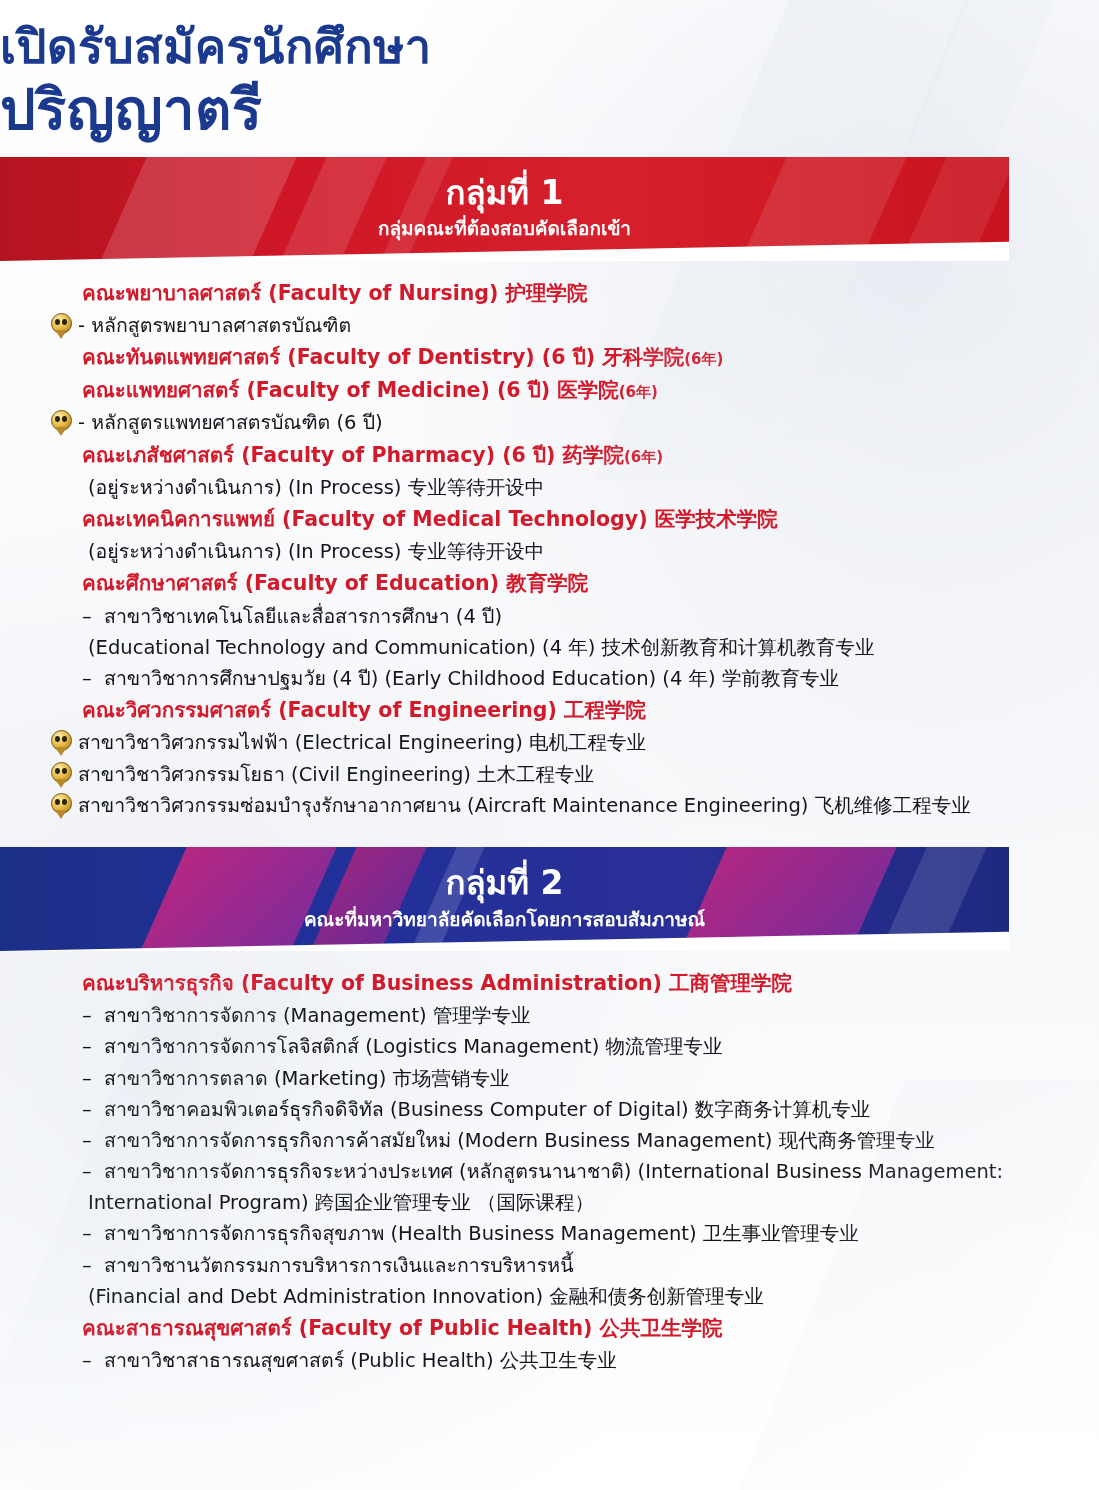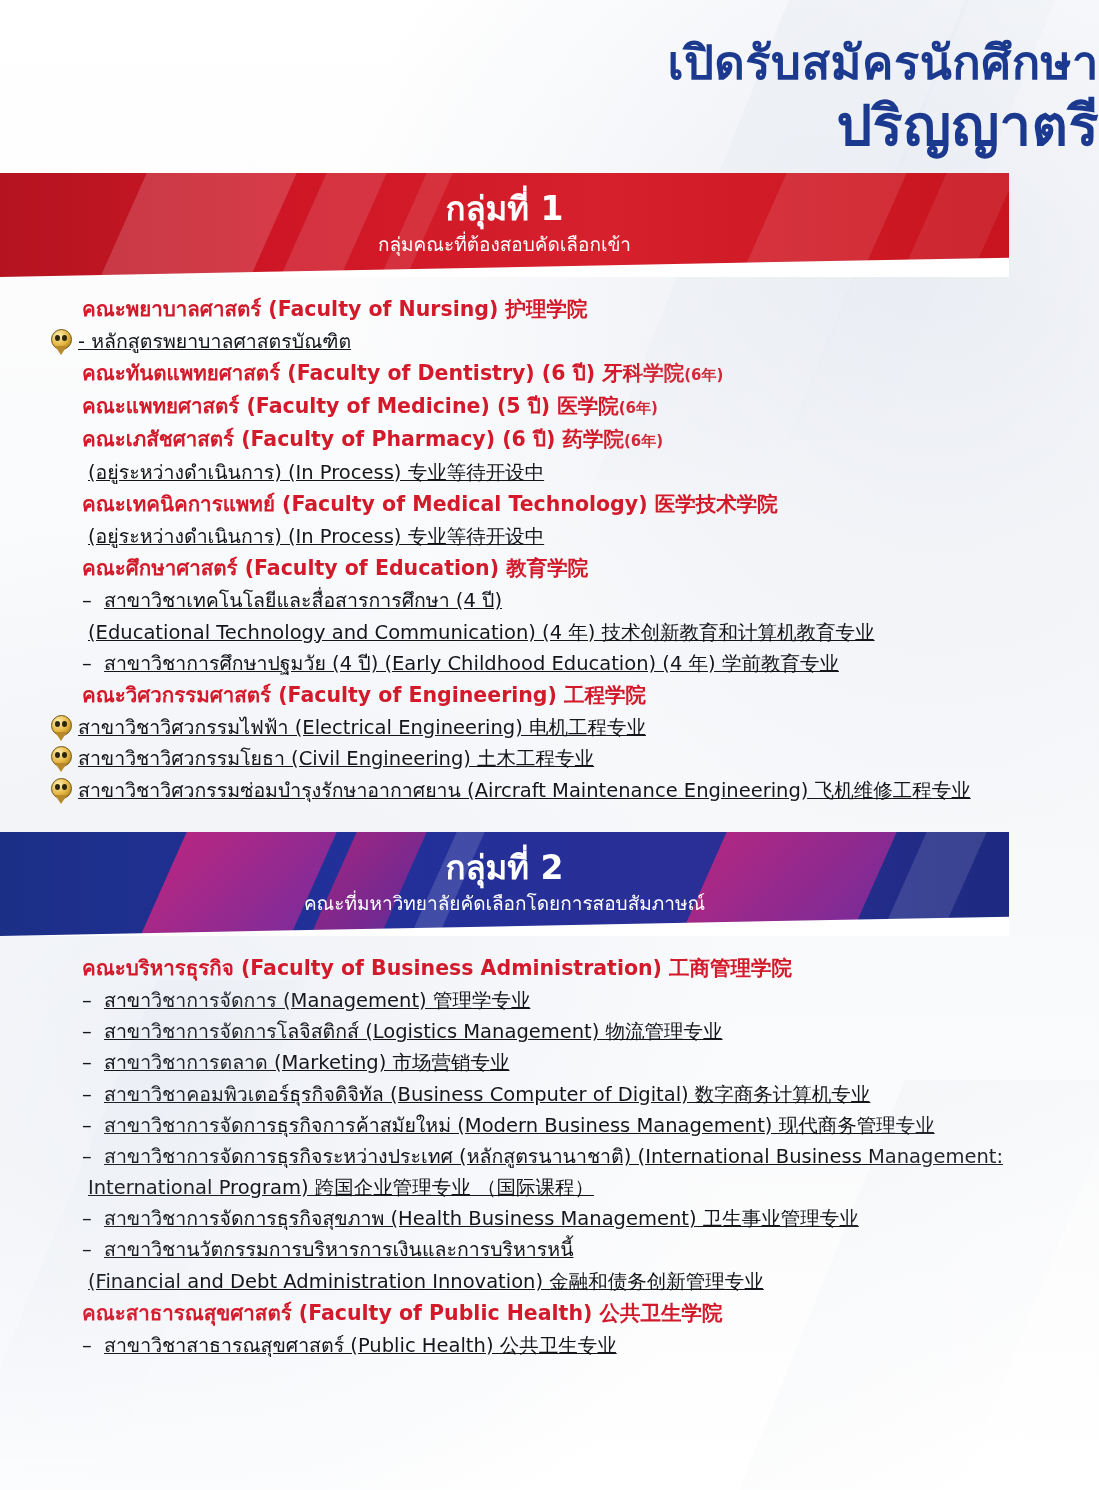--- a/index.html
+++ b/index.html
@@ -33,22 +33,22 @@
     pointer-events: none;
   }
   .bg-streak.s1 { left: 700px; top: -40px; width: 180px; height: 520px; opacity: .5; }
   .bg-streak.s2 { left: 880px; top: -20px; width: 90px;  height: 460px; opacity: .38; }
   .bg-streak.s3 { left: 60px;  top: 980px; width: 150px; height: 480px; opacity: .30; }
   .bg-streak.s4 { left: 820px; top: 1080px; width: 220px; height: 420px; opacity: .32; }
 
   
   .title-block {
     position: relative;
-    text-align: right;
-    padding-top: 34px;
+    text-align: left;
+    padding-top: 18px;
   }
   .title-line {
     font-family: "DejaVu Sans", sans-serif;
     font-weight: bold;
     color: #1b3a8f;
     font-size: 47px;
     line-height: 1.23;
     letter-spacing: 0.5px;
   }
   .title-line.l2 { font-size: 56px; }
@@ -108,21 +108,21 @@
     font-family: "DejaVu Sans", sans-serif;
     font-weight: bold;
     font-size: 33px;
     line-height: 1.2;
   }
   .banner .g-sub {
     font-family: "DejaVu Sans", sans-serif;
     font-size: 19px;
     line-height: 1.4;
     margin-top: 3px;
-    font-weight: normal;
+    font-weight: bold;
   }
 
   
   .content {
     padding: 16px 36px 0 44px;
     font-family: "DejaVu Sans", sans-serif;
   }
   .faculty {
     color: #d31a2b;
     font-weight: bold;
@@ -141,21 +141,21 @@
     min-height: 30px;
   }
   .row .bullet-icon {
     width: 34px;
     min-width: 34px;
     display: flex;
     justify-content: center;
     align-items: flex-start;
     padding-top: 3px;
   }
-  .row .txt { flex: 1; text-decoration: underline; }
+  .row .txt { flex: 1; }
   .row.plain { margin-left: 44px; }
   .row.hang { margin-left: 38px; }
   .dash { display: inline-block; width: 22px; }
 
   
   .pin {
     display: inline-block;
     width: 21px;
     height: 26px;
     position: relative;
@@ -233,23 +233,32 @@
         </span>
       <span class="txt">- หลักสูตรพยาบาลศาสตรบัณฑิต</span>
     </div>
 
     <div class="faculty">
       <span>คณะทันตแพทยศาสตร์ (Faculty of Dentistry) (6 ปี) 牙科学院</span><span class="small">(6年)</span>
     </div>
 
 
     <div class="faculty">
-      <span>คณะแพทยศาสตร์ (Faculty of Medicine) (5 ปี) 医学院</span><span class="small">(6年)</span>
-    </div>
-
+      <span>คณะแพทยศาสตร์ (Faculty of Medicine) (6 ปี) 医学院</span><span class="small">(6年)</span>
+    </div>
+
+    <div class="row">
+      <span class="bullet-icon">
+          <span class="pin">
+            <span class="head"></span>
+            <span class="tip"></span>
+          </span>
+        </span>
+      <span class="txt">- หลักสูตรแพทยศาสตรบัณฑิต (6 ปี)</span>
+    </div>
 
     <div class="faculty">
       <span>คณะเภสัชศาสตร์ (Faculty of Pharmacy) (6 ปี) 药学院</span><span class="small">(6年)</span>
     </div>
 
     <div class="row plain">
       <span class="txt">(อยู่ระหว่างดำเนินการ) (In Process) 专业等待开设中</span>
     </div>
 
     <div class="faculty">คณะเทคนิคการแพทย์ (Faculty of Medical Technology) 医学技术学院</div>

